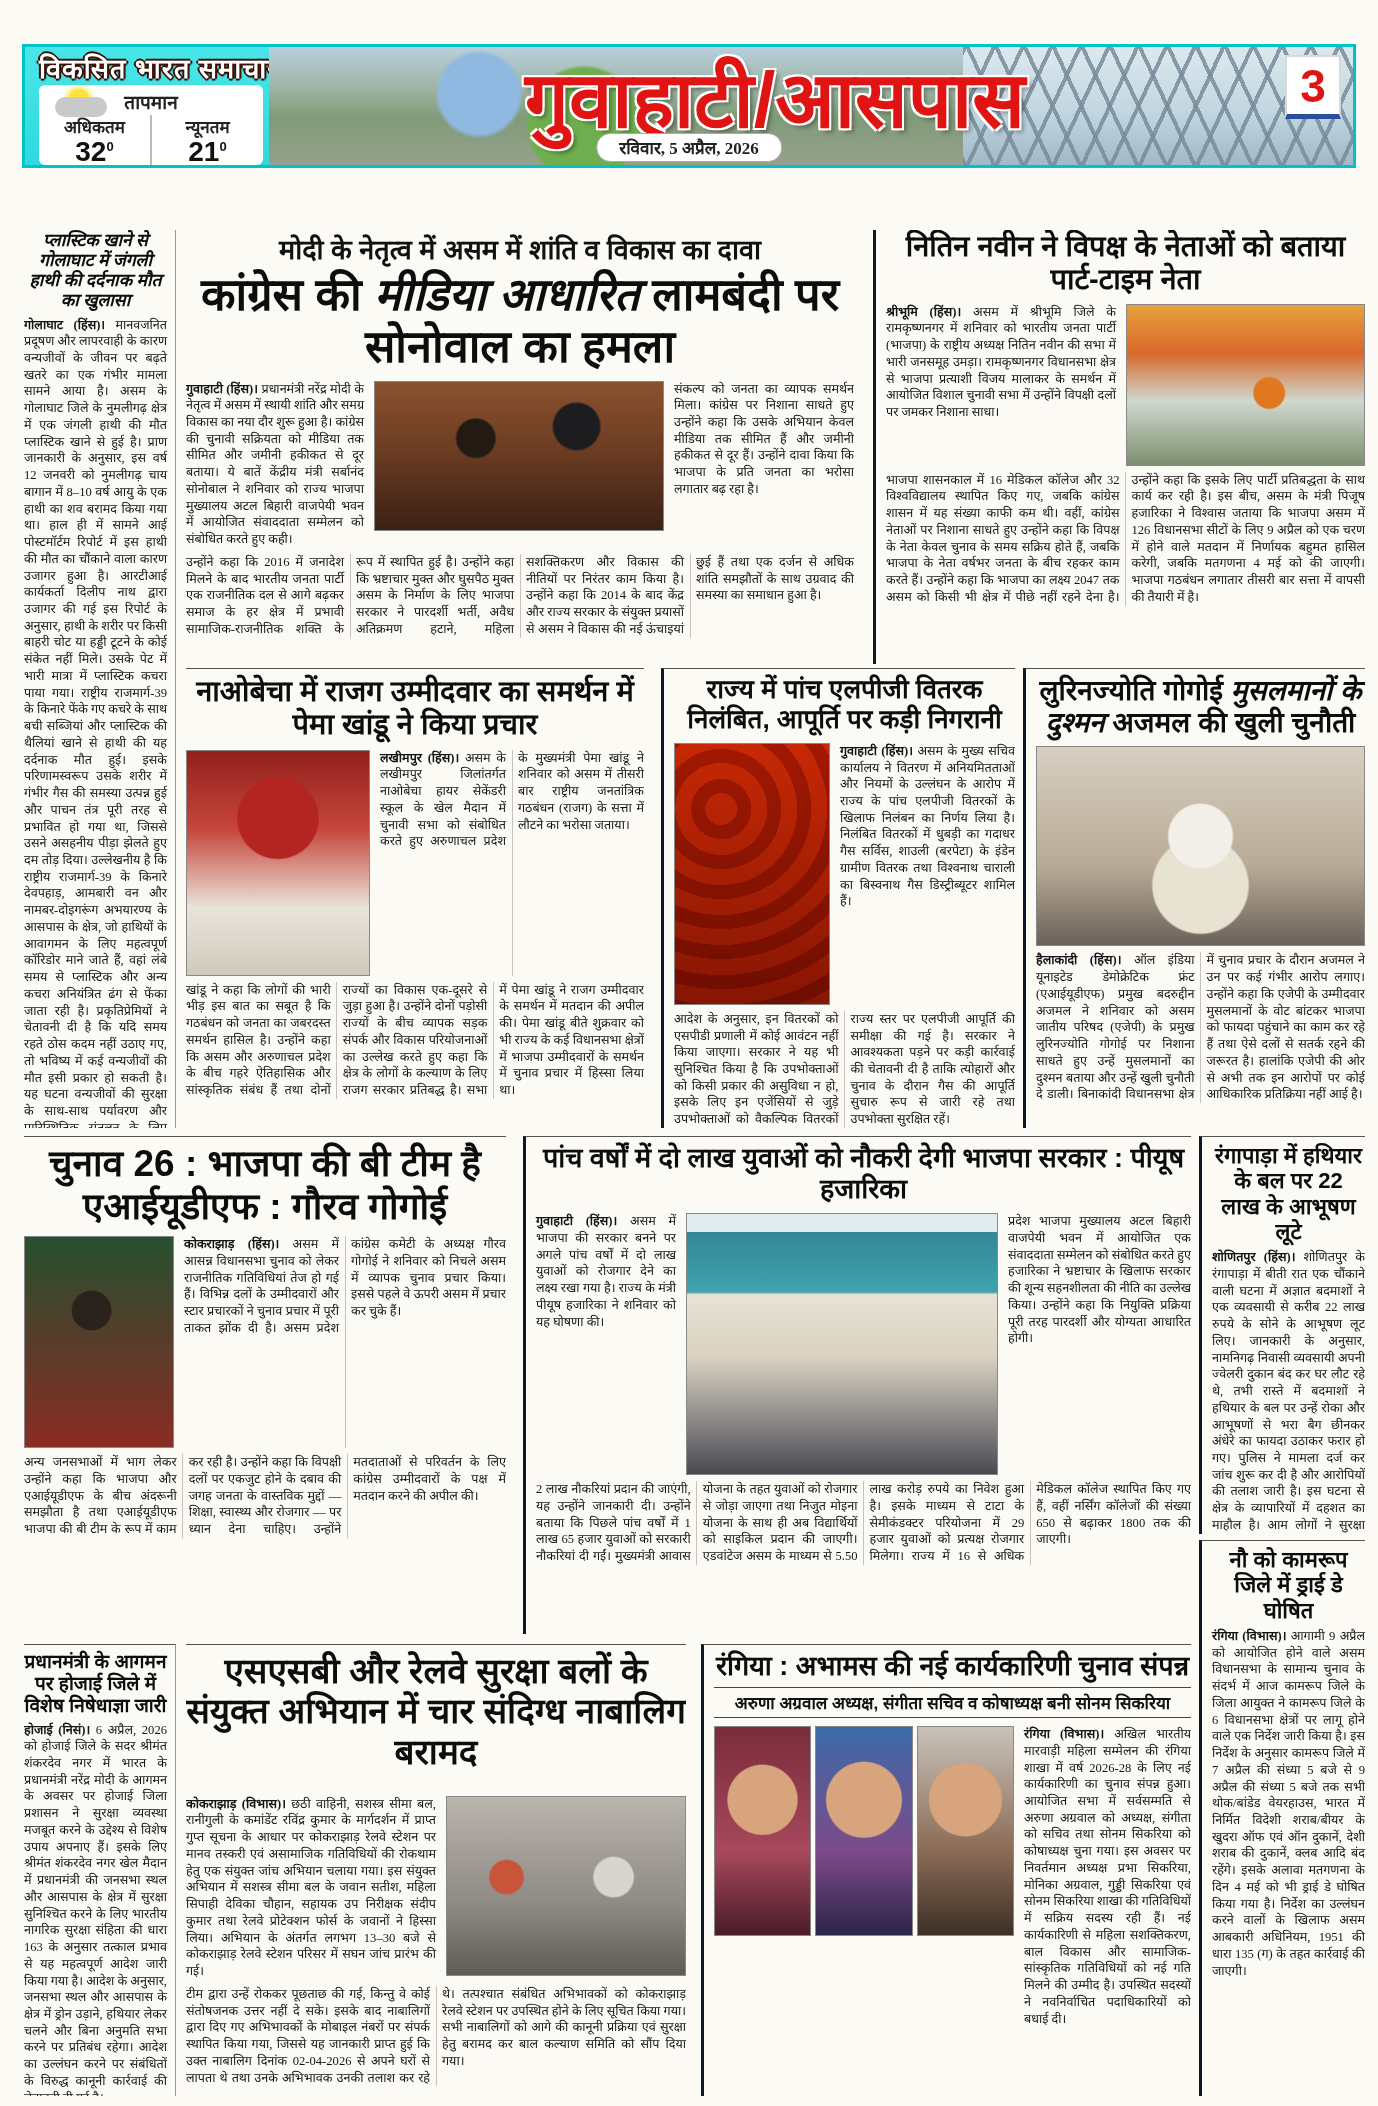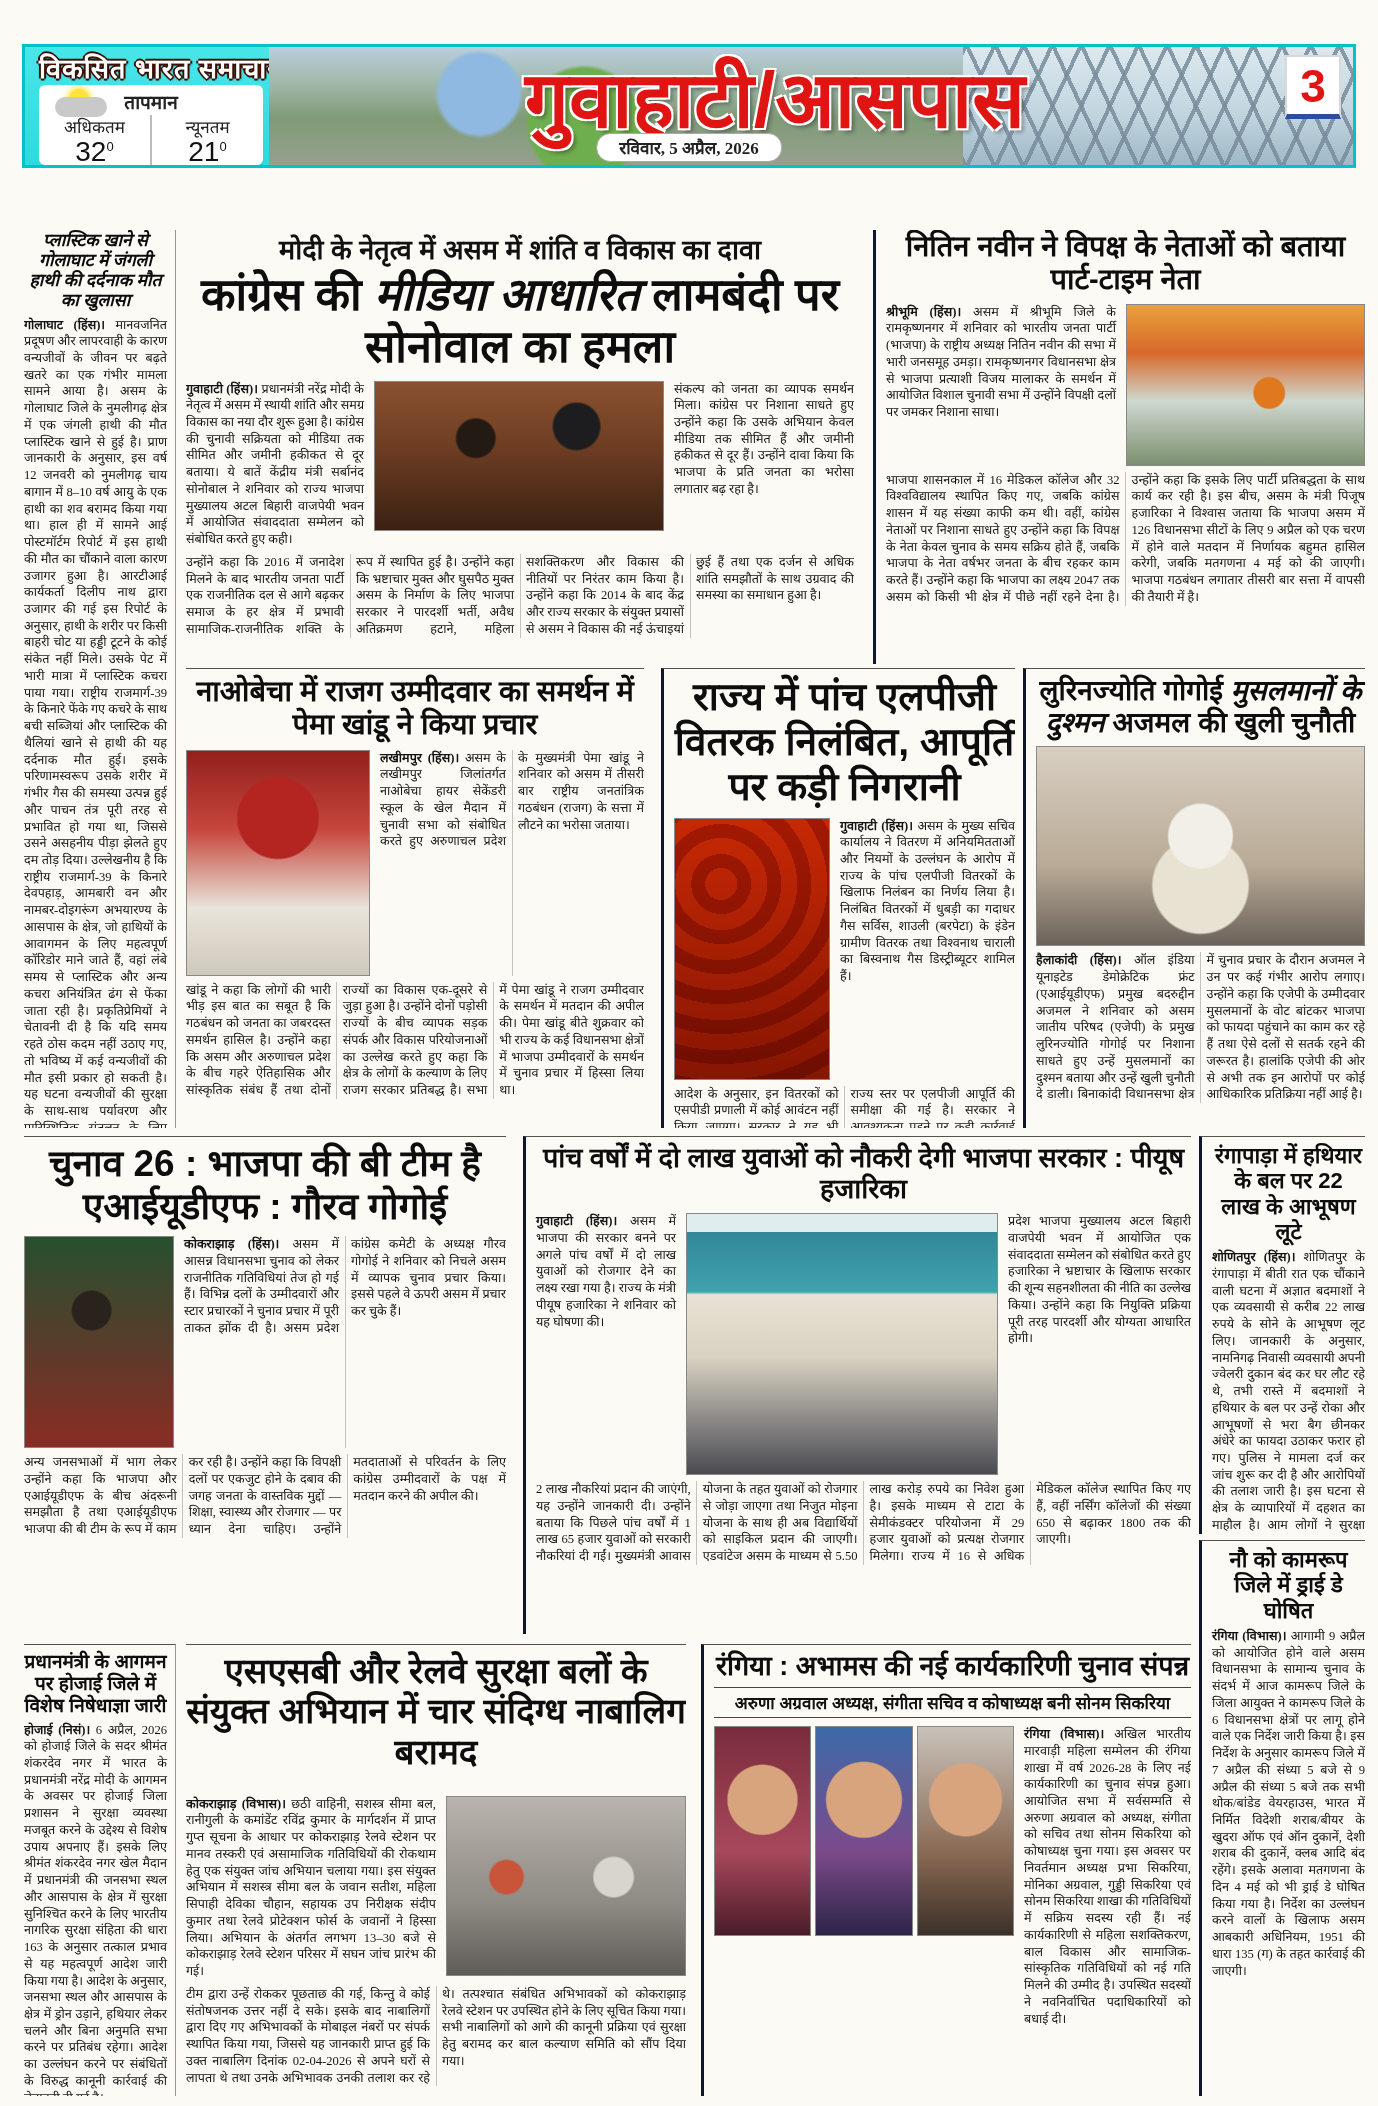--- a/index.html
+++ b/index.html
@@ -24,21 +24,21 @@
   .weather {
     position:absolute; left:14px; top:38px; width:224px; height:80px;
     background:#fff; border-radius:6px; overflow:hidden; text-align:center;
     font-family:"Liberation Sans", sans-serif;
   }
   .weather-icon { position:absolute; left:16px; top:4px; width:60px; height:34px; }
   .weather-icon .sun { position:absolute; left:14px; top:0; width:20px; height:20px; border-radius:50%; background:#ffe23a; box-shadow:0 0 6px 2px #ffe23a; }
   .weather-icon .cloud { position:absolute; left:0; top:8px; width:52px; height:20px; border-radius:12px; background:#c9c9c9; }
   .weather-title { margin-top:4px; font-size:19px; font-weight:bold; color:#222; }
   .weather-row { display:flex; }
-  .weather-cell { flex:1; font-weight:normal; }
+  .weather-cell { flex:1; font-weight:bold; }
   .weather-cell.lbl { font-size:17px; color:#222; }
   .weather-cell.val { font-size:28px; color:#111; line-height:1.0; }
   .weather-cell + .weather-cell { border-left:2px solid #bbb; }
   .weather-cell sup { font-size:13px; }
   .city-photo {
     position:absolute; left:244px; top:0; width:700px; height:118px;
     background:
       radial-gradient(circle at 45% 65%, #6fae4e 0 14%, transparent 15%),
       radial-gradient(circle at 30% 40%, #8fb9e0 0 8%, transparent 9%),
       linear-gradient(180deg,#b9cfdd 0%,#9db4a2 35%,#7f9b77 60%,#97a08e 100%);
@@ -166,21 +166,21 @@
     <div class="row" style="margin-top:8px;">
       <div class="photo ph-stage" style="width:184px; height:226px;"></div>
       <div class="body-txt cols2" style="flex:1;">
         <span class="dl">लखीमपुर (हिंस)।</span><span> असम के लखीमपुर जिलांतर्गत नाओबेचा हायर सेकेंडरी स्कूल के खेल मैदान में चुनावी सभा को संबोधित करते हुए अरुणाचल प्रदेश के मुख्यमंत्री पेमा खांडू ने शनिवार को असम में तीसरी बार राष्ट्रीय जनतांत्रिक गठबंधन (राजग) के सत्ता में लौटने का भरोसा जताया।</span>
       </div>
     </div>
     <div class="body-txt cols3" style="margin-top:6px;"><span> खांडू ने कहा कि लोगों की भारी भीड़ इस बात का सबूत है कि गठबंधन को जनता का जबरदस्त समर्थन हासिल है। उन्होंने कहा कि असम और अरुणाचल प्रदेश के बीच गहरे ऐतिहासिक और सांस्कृतिक संबंध हैं तथा दोनों राज्यों का विकास एक-दूसरे से जुड़ा हुआ है। उन्होंने दोनों पड़ोसी राज्यों के बीच व्यापक सड़क संपर्क और विकास परियोजनाओं का उल्लेख करते हुए कहा कि क्षेत्र के लोगों के कल्याण के लिए राजग सरकार प्रतिबद्ध है। सभा में पेमा खांडू ने राजग उम्मीदवार के समर्थन में मतदान की अपील की। पेमा खांडू बीते शुक्रवार को भी राज्य के कई विधानसभा क्षेत्रों में भाजपा उम्मीदवारों के समर्थन में चुनाव प्रचार में हिस्सा लिया था।</span></div>
   </div>
 
   <div class="article rule-t rule-l" style="left:652px; top:668px; width:354px; height:460px;">
-    <div class="hl" style="font-size:39px;">राज्य में पांच एलपीजी वितरक निलंबित, आपूर्ति पर कड़ी निगरानी</div>
+    <div class="hl" style="font-size:26px;">राज्य में पांच एलपीजी वितरक निलंबित, आपूर्ति पर कड़ी निगरानी</div>
     <div class="row" style="margin-top:8px;">
       <div class="photo ph-lpg" style="width:156px; height:262px;"></div>
       <div class="body-txt" style="flex:1;">
         <span class="dl">गुवाहाटी (हिंस)।</span><span> असम के मुख्य सचिव कार्यालय ने वितरण में अनियमितताओं और नियमों के उल्लंघन के आरोप में राज्य के पांच एलपीजी वितरकों के खिलाफ निलंबन का निर्णय लिया है। निलंबित वितरकों में धुबड़ी का गदाधर गैस सर्विस, शाउली (बरपेटा) के इंडेन ग्रामीण वितरक तथा विश्वनाथ चाराली का बिस्वनाथ गैस डिस्ट्रीब्यूटर शामिल हैं।</span>
       </div>
     </div>
     <div class="body-txt cols2" style="margin-top:6px;"><span> आदेश के अनुसार, इन वितरकों को एसपीडी प्रणाली में कोई आवंटन नहीं किया जाएगा। सरकार ने यह भी सुनिश्चित किया है कि उपभोक्ताओं को किसी प्रकार की असुविधा न हो, इसके लिए इन एजेंसियों से जुड़े उपभोक्ताओं को वैकल्पिक वितरकों से जोड़ा गया है। इस बीच, केंद्र और राज्य स्तर पर एलपीजी आपूर्ति की समीक्षा की गई है। सरकार ने आवश्यकता पड़ने पर कड़ी कार्रवाई की चेतावनी दी है ताकि त्योहारों और चुनाव के दौरान गैस की आपूर्ति सुचारु रूप से जारी रहे तथा उपभोक्ता सुरक्षित रहें।</span></div>
   </div>
 
   <div class="article rule-t rule-l" style="left:1014px; top:668px; width:342px; height:460px;">

